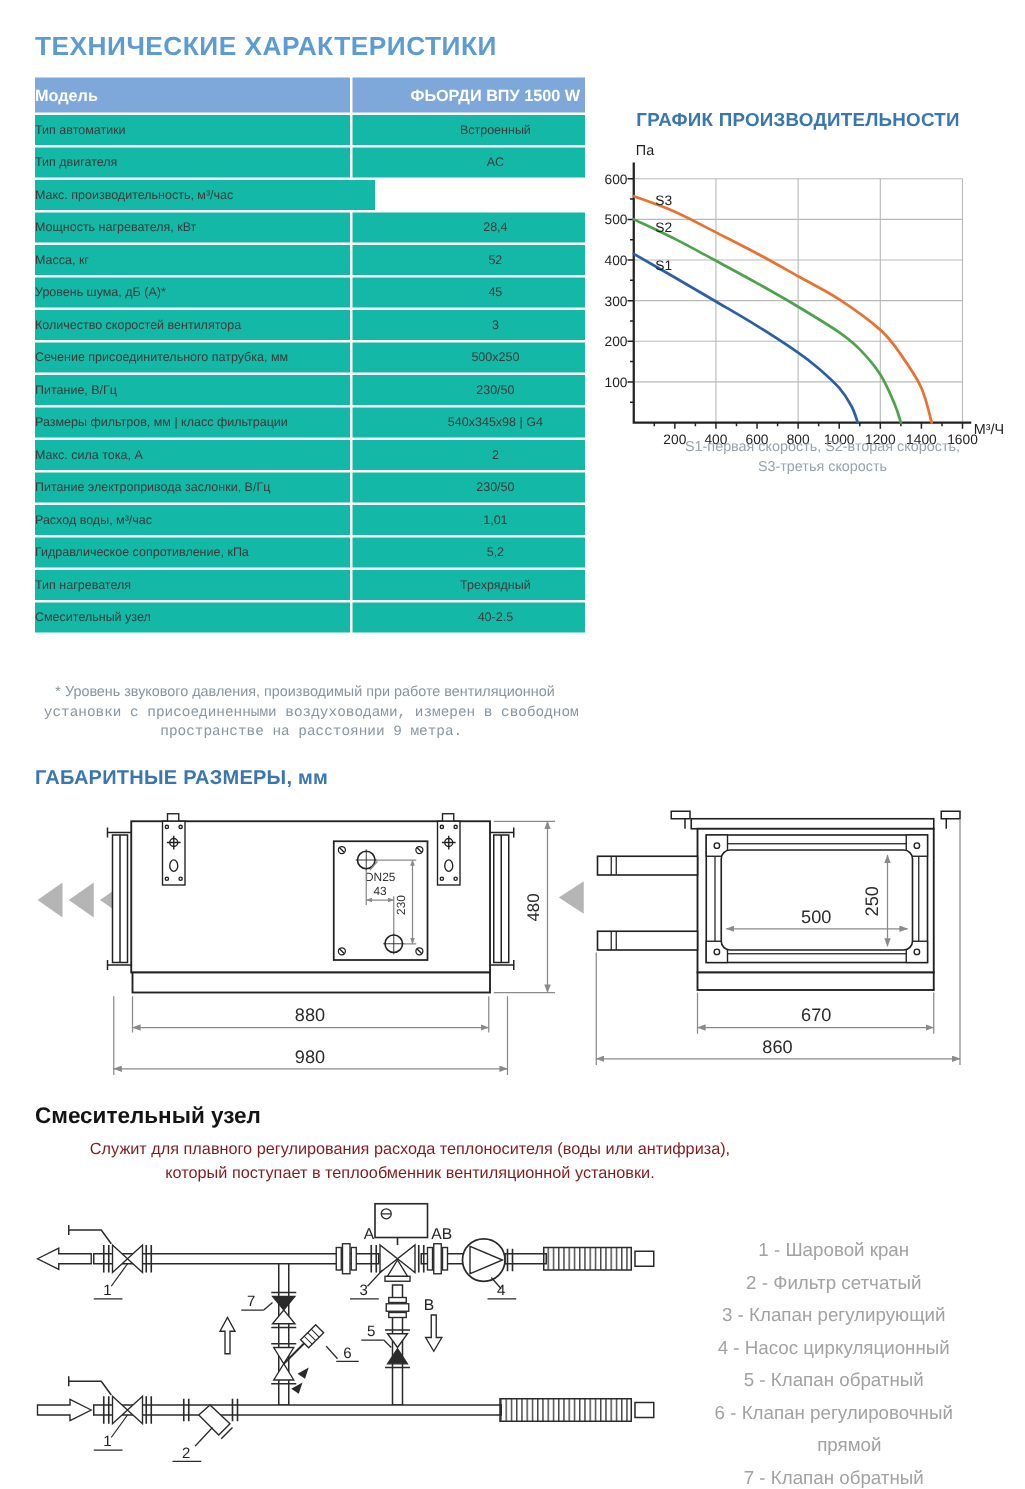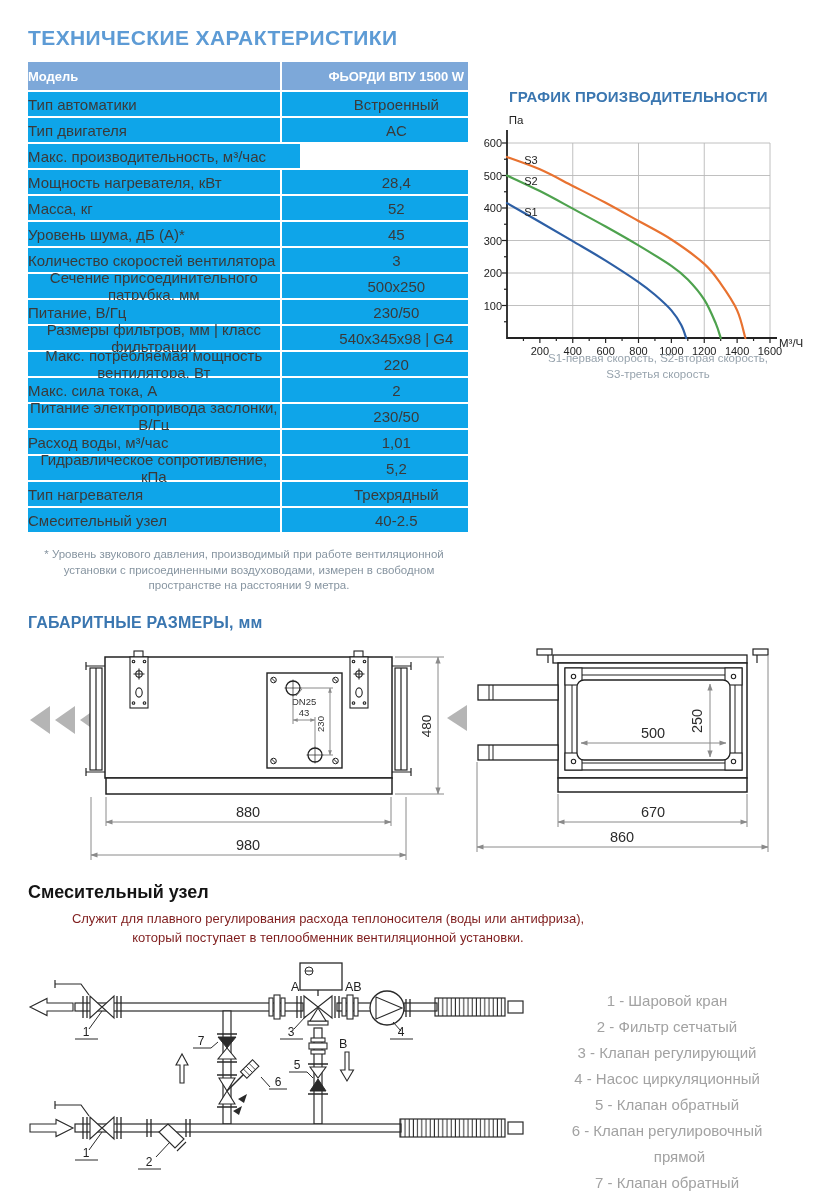--- a/index.html
+++ b/index.html
@@ -3,29 +3,29 @@
 <meta charset="utf-8">
 <style>
   html,body{margin:0;padding:0;background:#fff;}
   .page{position:relative;width:820px;height:1191px;background:#fff;overflow:hidden;
         font-family:"Liberation Sans",sans-serif;text-align:center;}
   .abs{position:absolute;}
   #title1{left:28px;top:26px;font-size:21px;font-weight:700;color:#5d9bd5;letter-spacing:.4px;}
   
   #spec-table{left:28px;top:62px;width:440px;}
   .t-row{display:flex;gap:2px;margin-bottom:2px;}
-  .t-row .c1,.t-row .c2{background:#0ea5e9;height:24px;display:flex;align-items:center;
-        font-size:15px;color:#3a3a3a;box-sizing:border-box;}
+  .t-row .c1,.t-row .c2{background:#14b8a6;height:24px;display:flex;align-items:center;
+        font-size:10px;color:#3a3a3a;box-sizing:border-box;}
   .t-row .c1{width:272px;}
   .t-row .c2{width:198px;justify-content:center;padding-left:43px;}
   .t-row.head .c1,.t-row.head .c2{background:#7da8d9;color:#fff;height:28px;font-size:13px;font-weight:600;}
   
   #footnote{left:24px;top:547px;width:440px;font-size:11.5px;color:#8795a1;line-height:15.5px;}
   #footnote div{white-space:nowrap;}
-  #footnote div + div{margin-left:10px;}
+  #footnote div + div{margin-left:10px;font-family:Liberation Mono, monospace;}
   
   #chart-title{left:509px;top:88px;font-size:15px;font-weight:700;color:#3a76b0;letter-spacing:.2px;}
   #chart-svg{left:478px;top:110px;}
   #chart-caption{left:508px;top:350px;width:300px;font-size:11.5px;color:#97a3ad;line-height:16px;}
   
   #dims-title{left:28px;top:614px;font-size:16px;font-weight:700;color:#3a76b0;letter-spacing:.2px;}
   #left-drawing{left:25px;top:640px;}
   #right-drawing{left:450px;top:640px;}
   
   #mixing-title{left:28px;top:882px;font-size:18px;font-weight:700;color:#141414;}
@@ -78,24 +78,20 @@
         <div class="c1">Сечение присоединительного патрубка, мм</div>
         <div class="c2">500x250</div>
       </div>
       <div class="t-row">
         <div class="c1">Питание, В/Гц</div>
         <div class="c2">230/50</div>
       </div>
       <div class="t-row">
         <div class="c1">Размеры фильтров, мм  |  класс фильтрации</div>
         <div class="c2">540x345x98  |  G4</div>
-      </div>
-      <div class="t-row">
-        <div class="c1">Макс. потребляемая мощность вентилятора, Вт</div>
-        <div class="c2">220</div>
       </div>
       <div class="t-row">
         <div class="c1">Макс. сила тока, А</div>
         <div class="c2">2</div>
       </div>
       <div class="t-row">
         <div class="c1">Питание электропривода заслонки, В/Гц</div>
         <div class="c2">230/50</div>
       </div>
       <div class="t-row">

